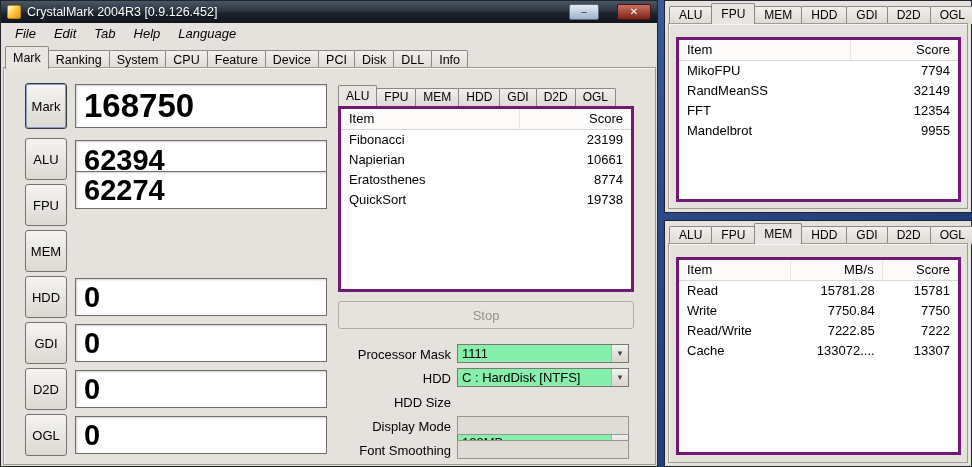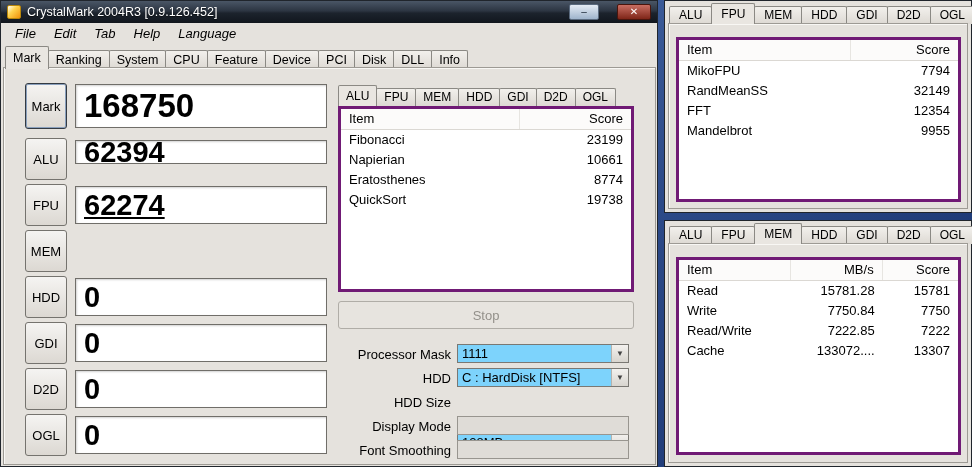--- a/index.html
+++ b/index.html
@@ -107,21 +107,21 @@
     position:absolute; border:1px solid #b0ada7; border-radius:3px;
     background:#e7e4df; color:#93908a; font-size:13px;
     display:flex; align-items:center; justify-content:center;
   }
   .form-label {
     position:absolute; left:337px; width:113px; font-size:13px; line-height:19px;
     text-align:right; white-space:nowrap;
   }
   .combo {
     position:absolute; left:456px; width:172px; height:19px;
-    background:#7dd3fc; border:1px solid #7a7873; display:flex;
+    background:#86efac; border:1px solid #7a7873; display:flex;
   }
   .combo-value { flex:1; font-size:13px; line-height:17px; padding:0 4px; overflow:hidden; white-space:nowrap; }
   .combo-arrow {
     width:17px; background:linear-gradient(#f3f1ee,#d8d5cf);
     border-left:1px solid #b5b2ad; display:flex; align-items:center; justify-content:center;
   }
   .arrow-glyph { font-size:8px; color:#444; line-height:1; }
   .combo.disabled { background:#dfdcd7; border-color:#98958f; }
 
   
@@ -168,24 +168,24 @@
       <div class="tab">DLL</div>
       <div class="tab">Info</div>
     </div>
 
     <div class="tab-page" style="left:2px; top:66px; width:653px; height:398px;"></div>
 
     <button class="side-btn default" style="top:82px; height:46px;">Mark</button>
     <div class="score-field big" style="top:83px; height:44px;">168750</div>
 
     <button class="side-btn" style="top:137px; height:42px;">ALU</button>
-    <div class="score-field" style="top:139px; height:24px;">62394</div>
+    <div class="score-field" style="top:139px; height:40px;">62394</div>
 
     <button class="side-btn" style="top:183px; height:42px;">FPU</button>
-    <div class="score-field" style="top:185px; height:38px;text-decoration:underline;">62274</div>
+    <div class="score-field" style="top:170px; height:38px;">62274</div>
 
     <button class="side-btn" style="top:229px; height:42px;">MEM</button>
 
     <button class="side-btn" style="top:275px; height:42px;">HDD</button>
     <div class="score-field" style="top:277px; height:38px;">0</div>
 
     <button class="side-btn" style="top:321px; height:42px;">GDI</button>
     <div class="score-field" style="top:323px; height:38px;">0</div>
 
     <button class="side-btn" style="top:367px; height:42px;">D2D</button>

